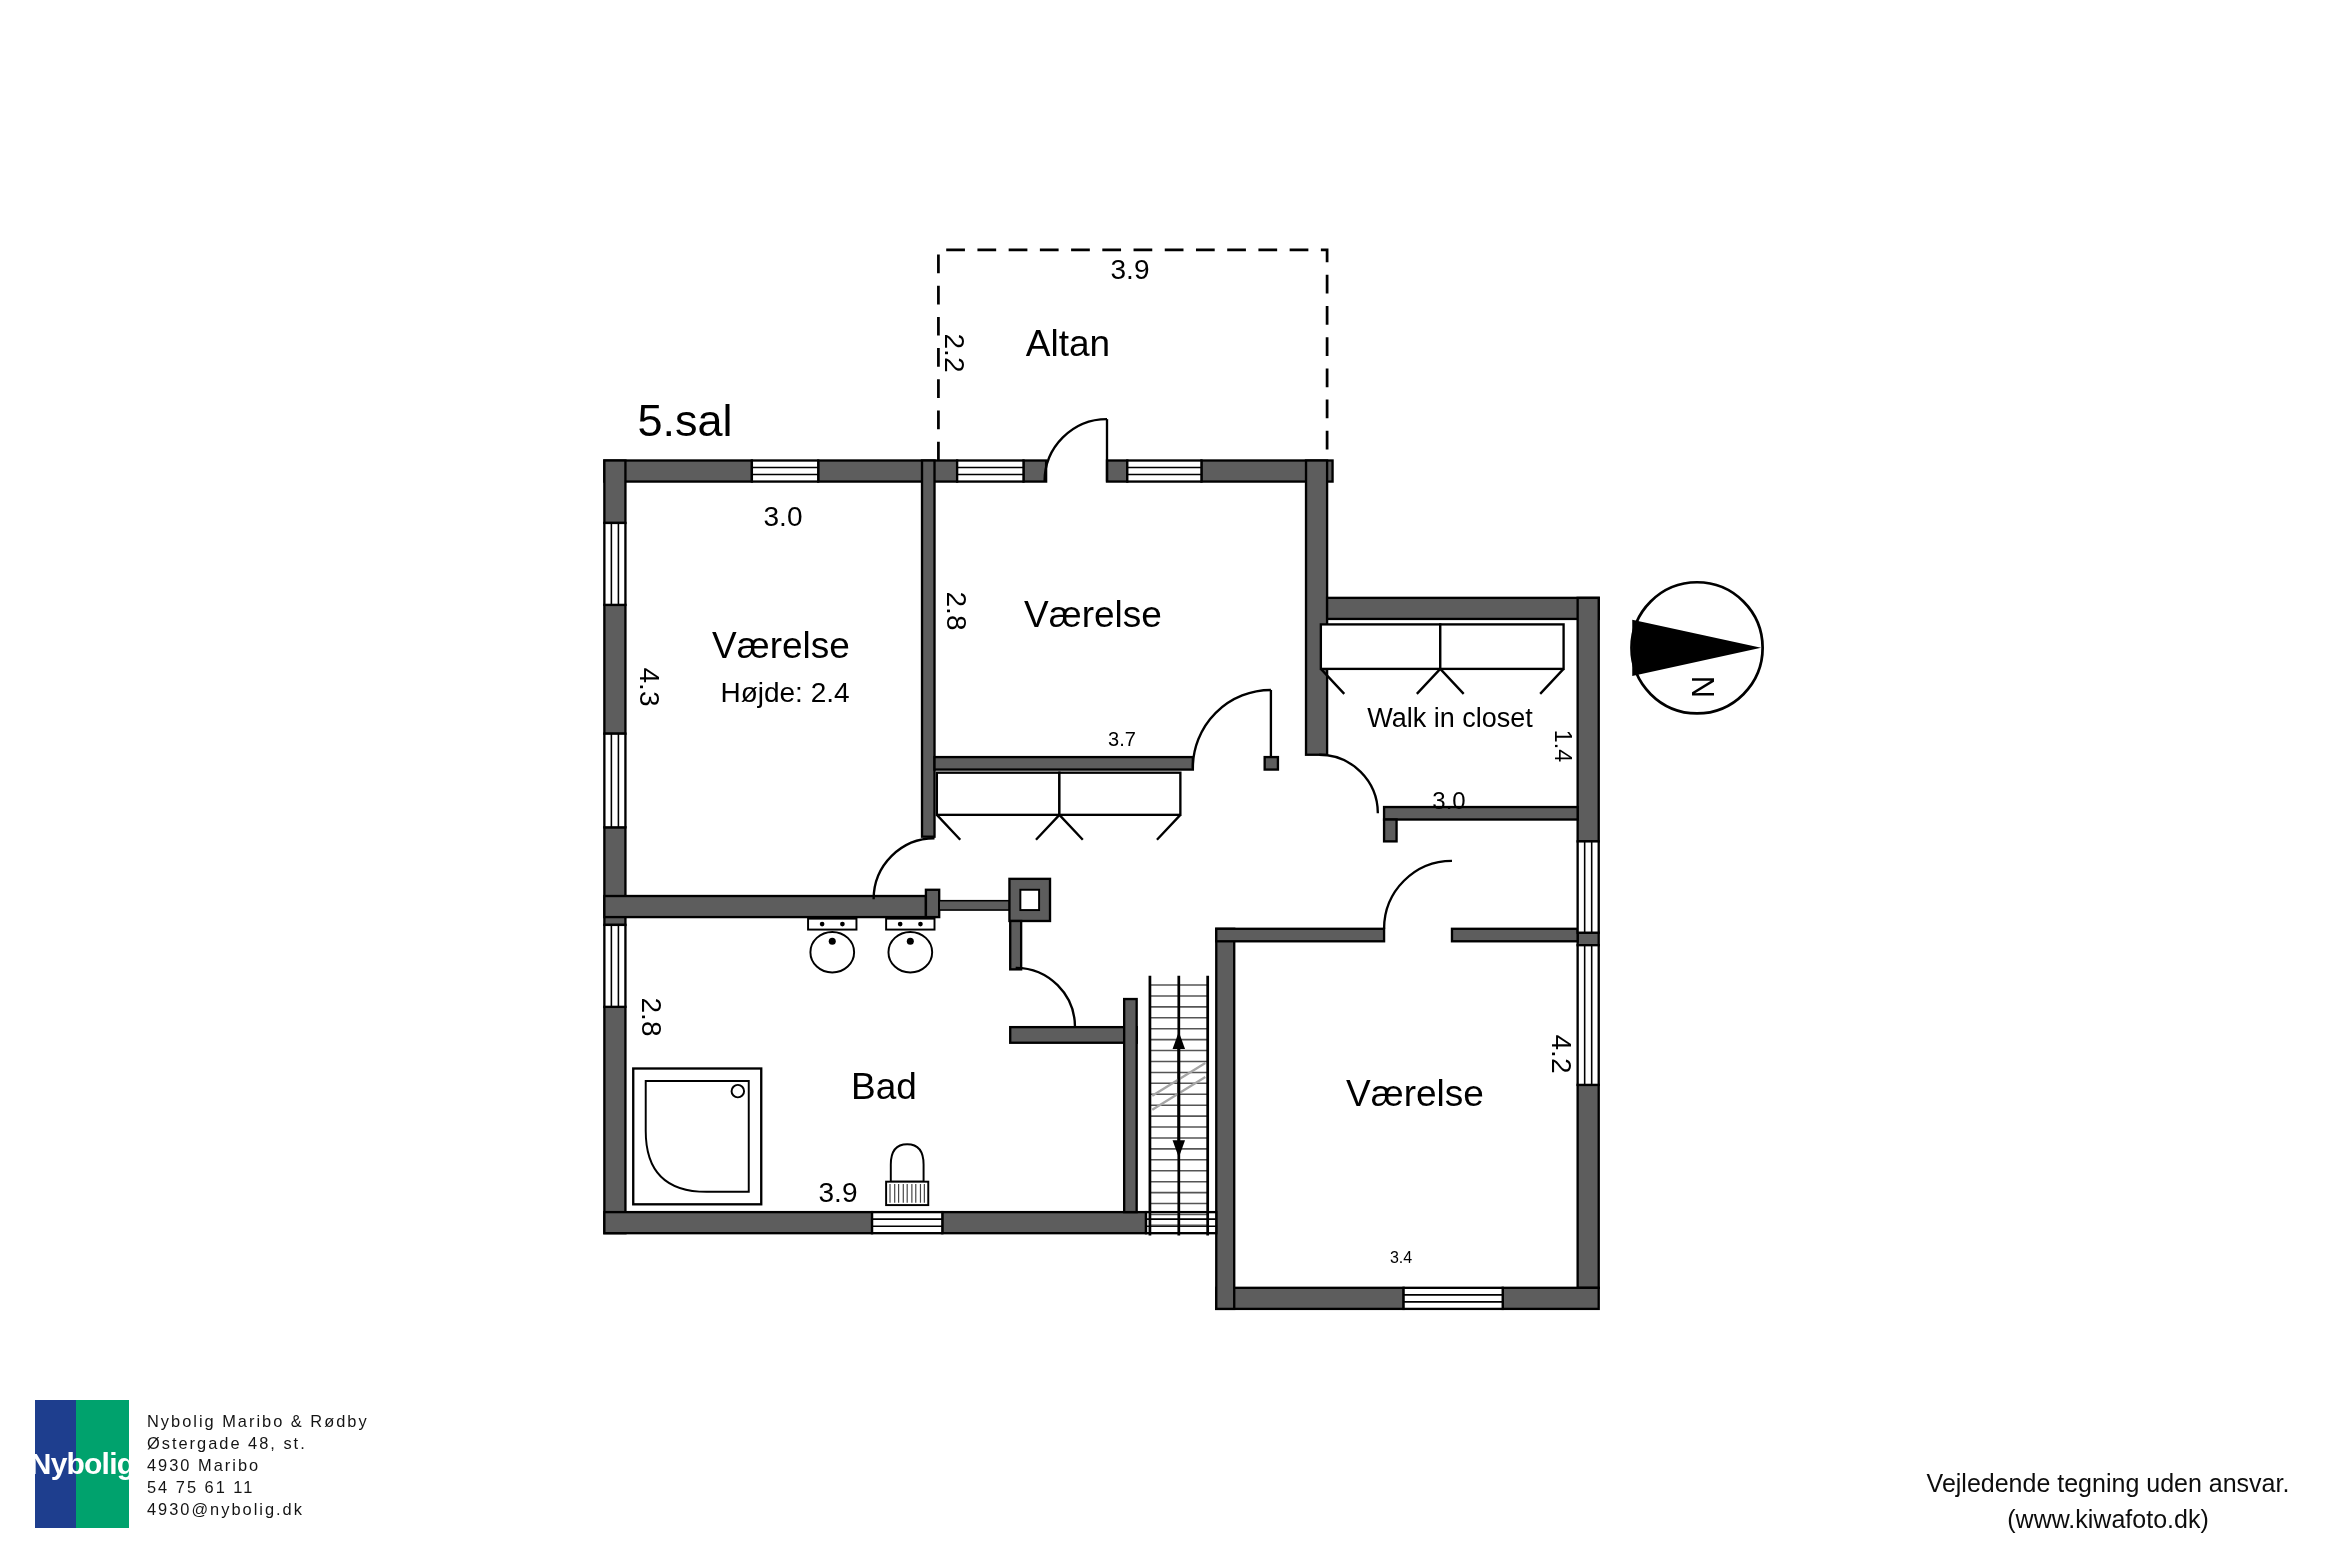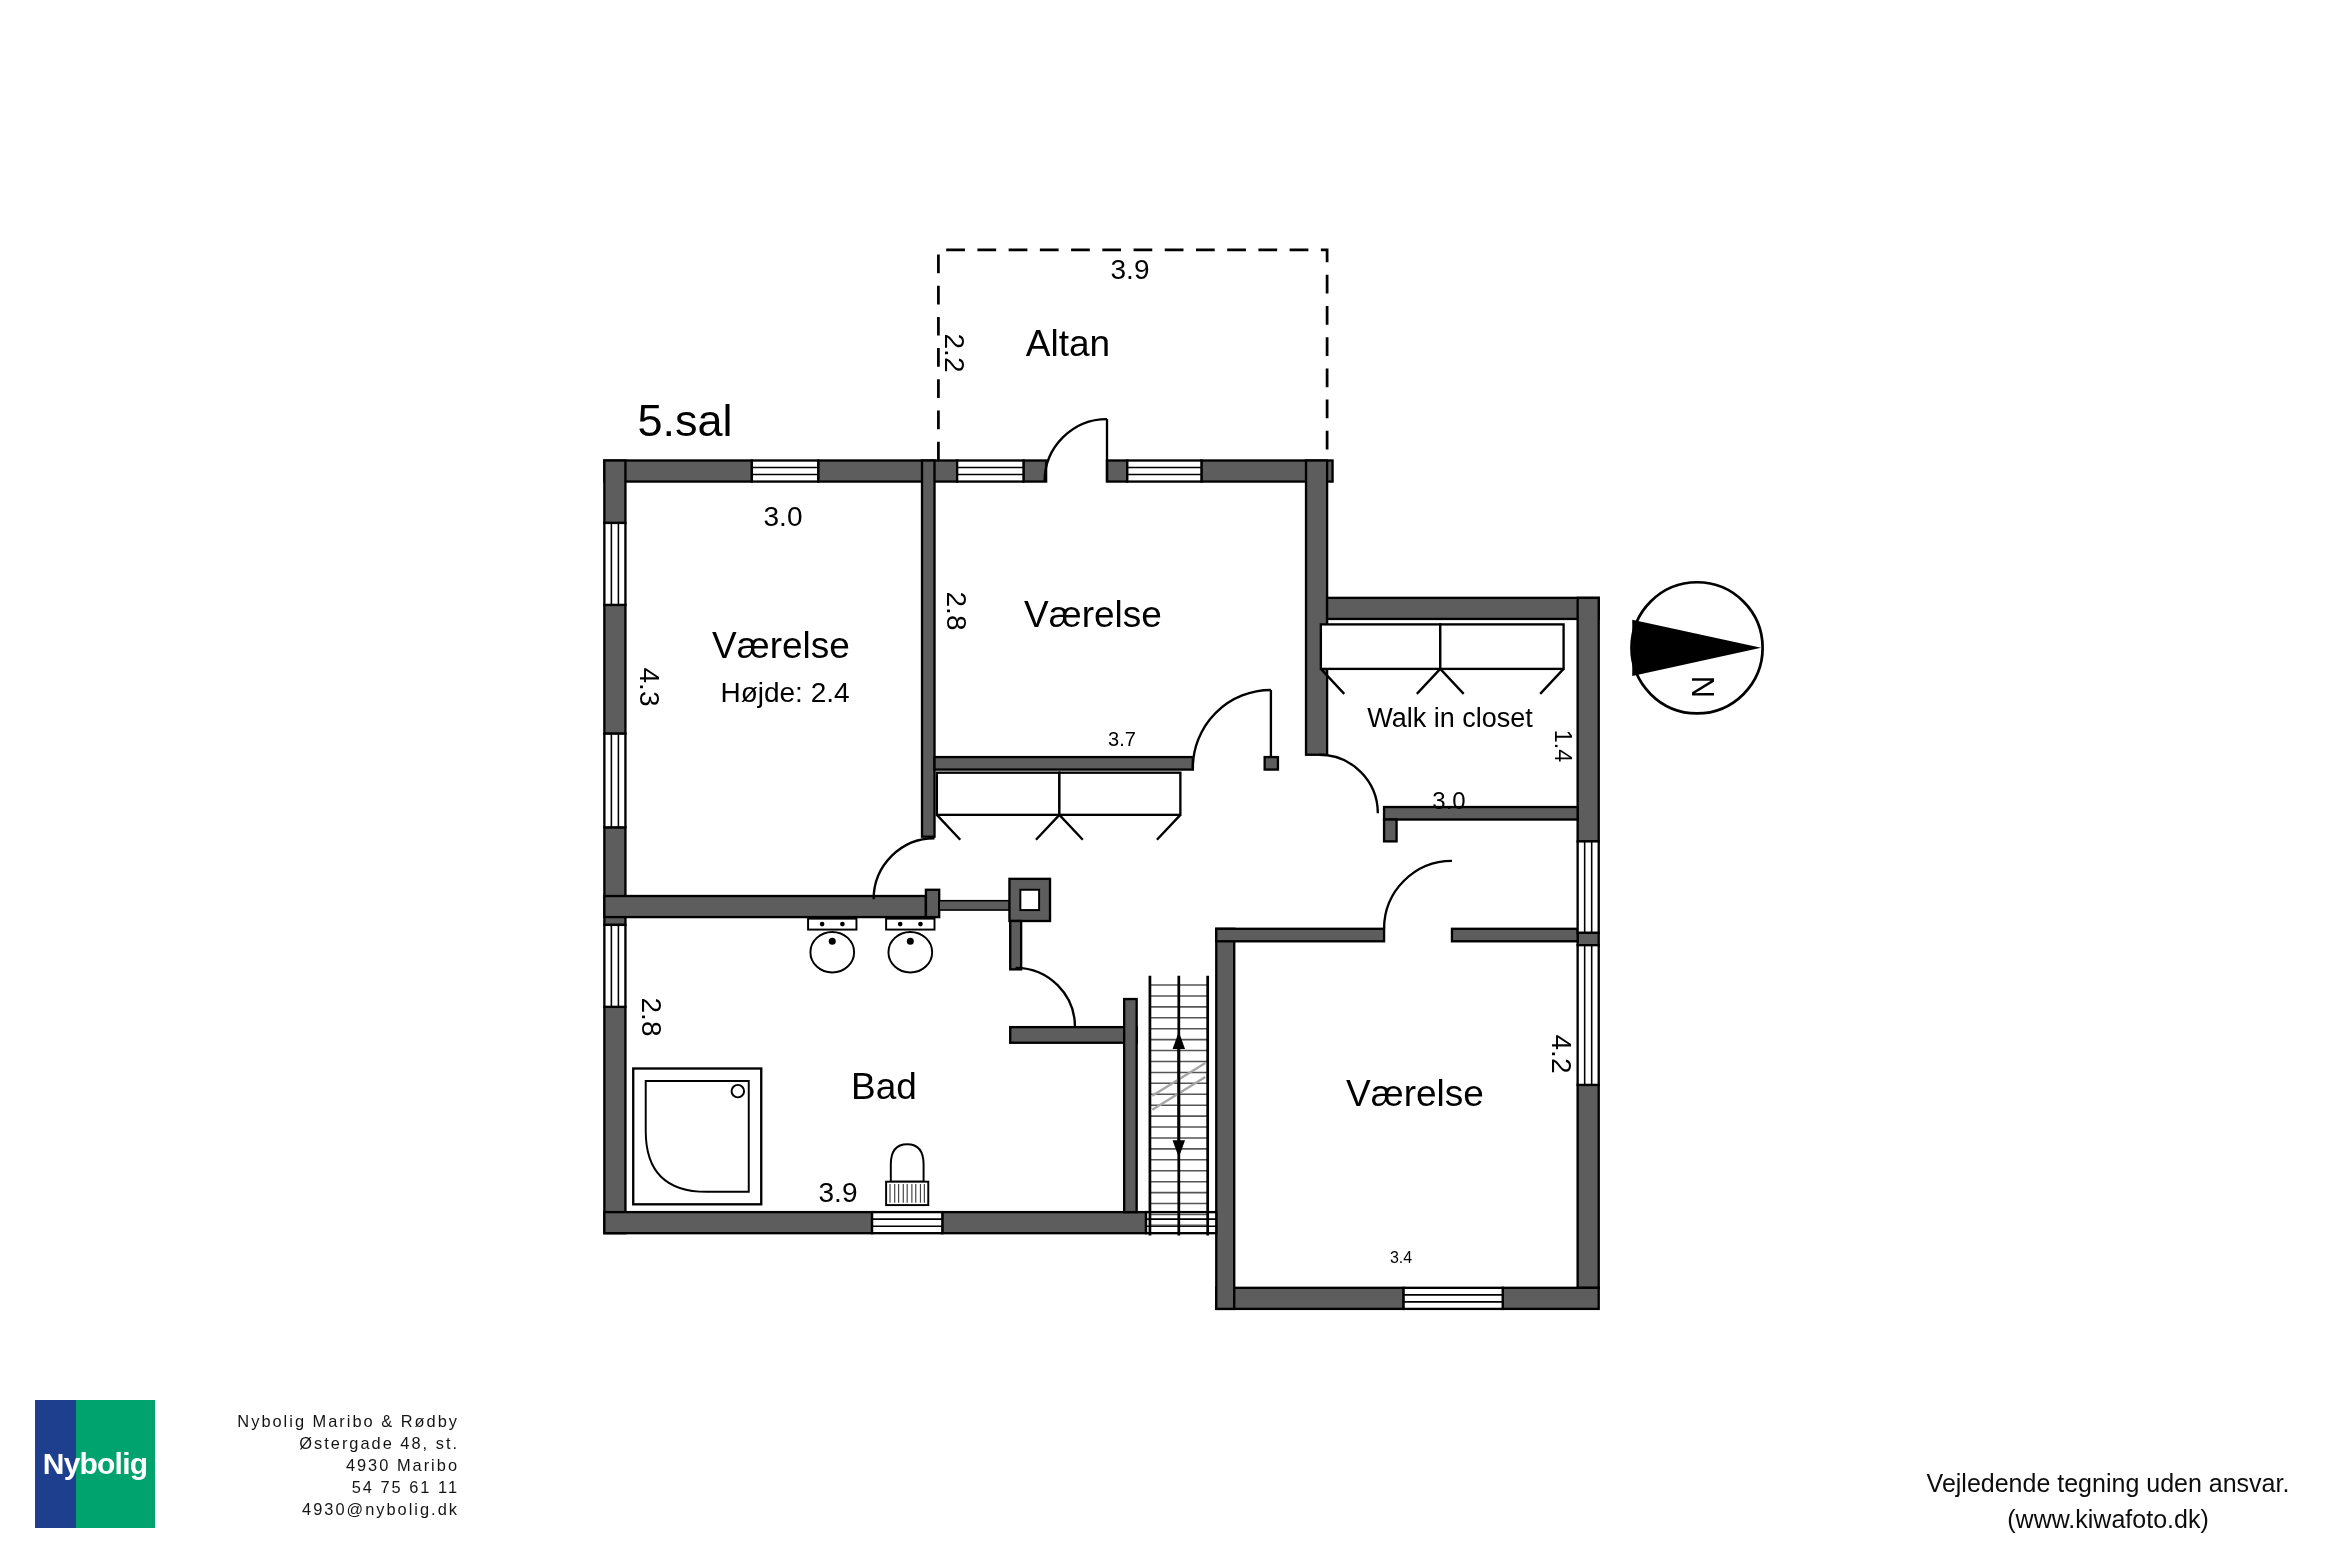--- a/index.html
+++ b/index.html
@@ -3,26 +3,26 @@
 <meta charset="utf-8">
 <style>
   html,body{margin:0;padding:0;background:#fff;}
   .canvas{position:relative;width:2342px;height:1561px;background:#ffffff;overflow:hidden;
           font-family:"Liberation Sans","DejaVu Sans",sans-serif;}
   .plansvg{position:absolute;left:0;top:0;width:2342px;height:1561px;}
   .lbl{position:absolute;transform:translate(-50%,-50%);color:#000;white-space:nowrap;
        font-family:"Liberation Sans","DejaVu Sans",sans-serif;line-height:1;}
   .lbl.v{transform:translate(-50%,-50%) rotate(90deg);}
   
-  .logo{position:absolute;left:35px;top:1400px;width:120px;height:128px;}
+  .logo{position:absolute;left:35px;top:1400px;width:94px;height:128px;}
   .logo .blue{position:absolute;left:0;top:0;width:41px;height:100%;background:#1e3e8e;}
   .logo .green{position:absolute;left:41px;top:0;right:0;height:100%;background:#00a26d;}
   .logo .word{position:absolute;inset:0;display:flex;align-items:center;justify-content:center;
               color:#fff;font-weight:700;font-size:30px;letter-spacing:-0.8px;}
-  .office{position:absolute;left:147px;top:1410px;width:312px;text-align:right;color:#141414;
+  .office{position:absolute;left:147px;top:1410px;width:312px;text-align:left;color:#141414;
           font-size:16.4px;line-height:22px;letter-spacing:2px;font-weight:400;}
   .disclaimer{position:absolute;left:1870px;top:1465px;width:476px;text-align:center;color:#0d0d0d;
               font-size:25px;line-height:36px;}
 </style>
 </head>
 <body>
 
 <div class="canvas">
 
   <svg class="plansvg" viewBox="0 0 3000 2000">

